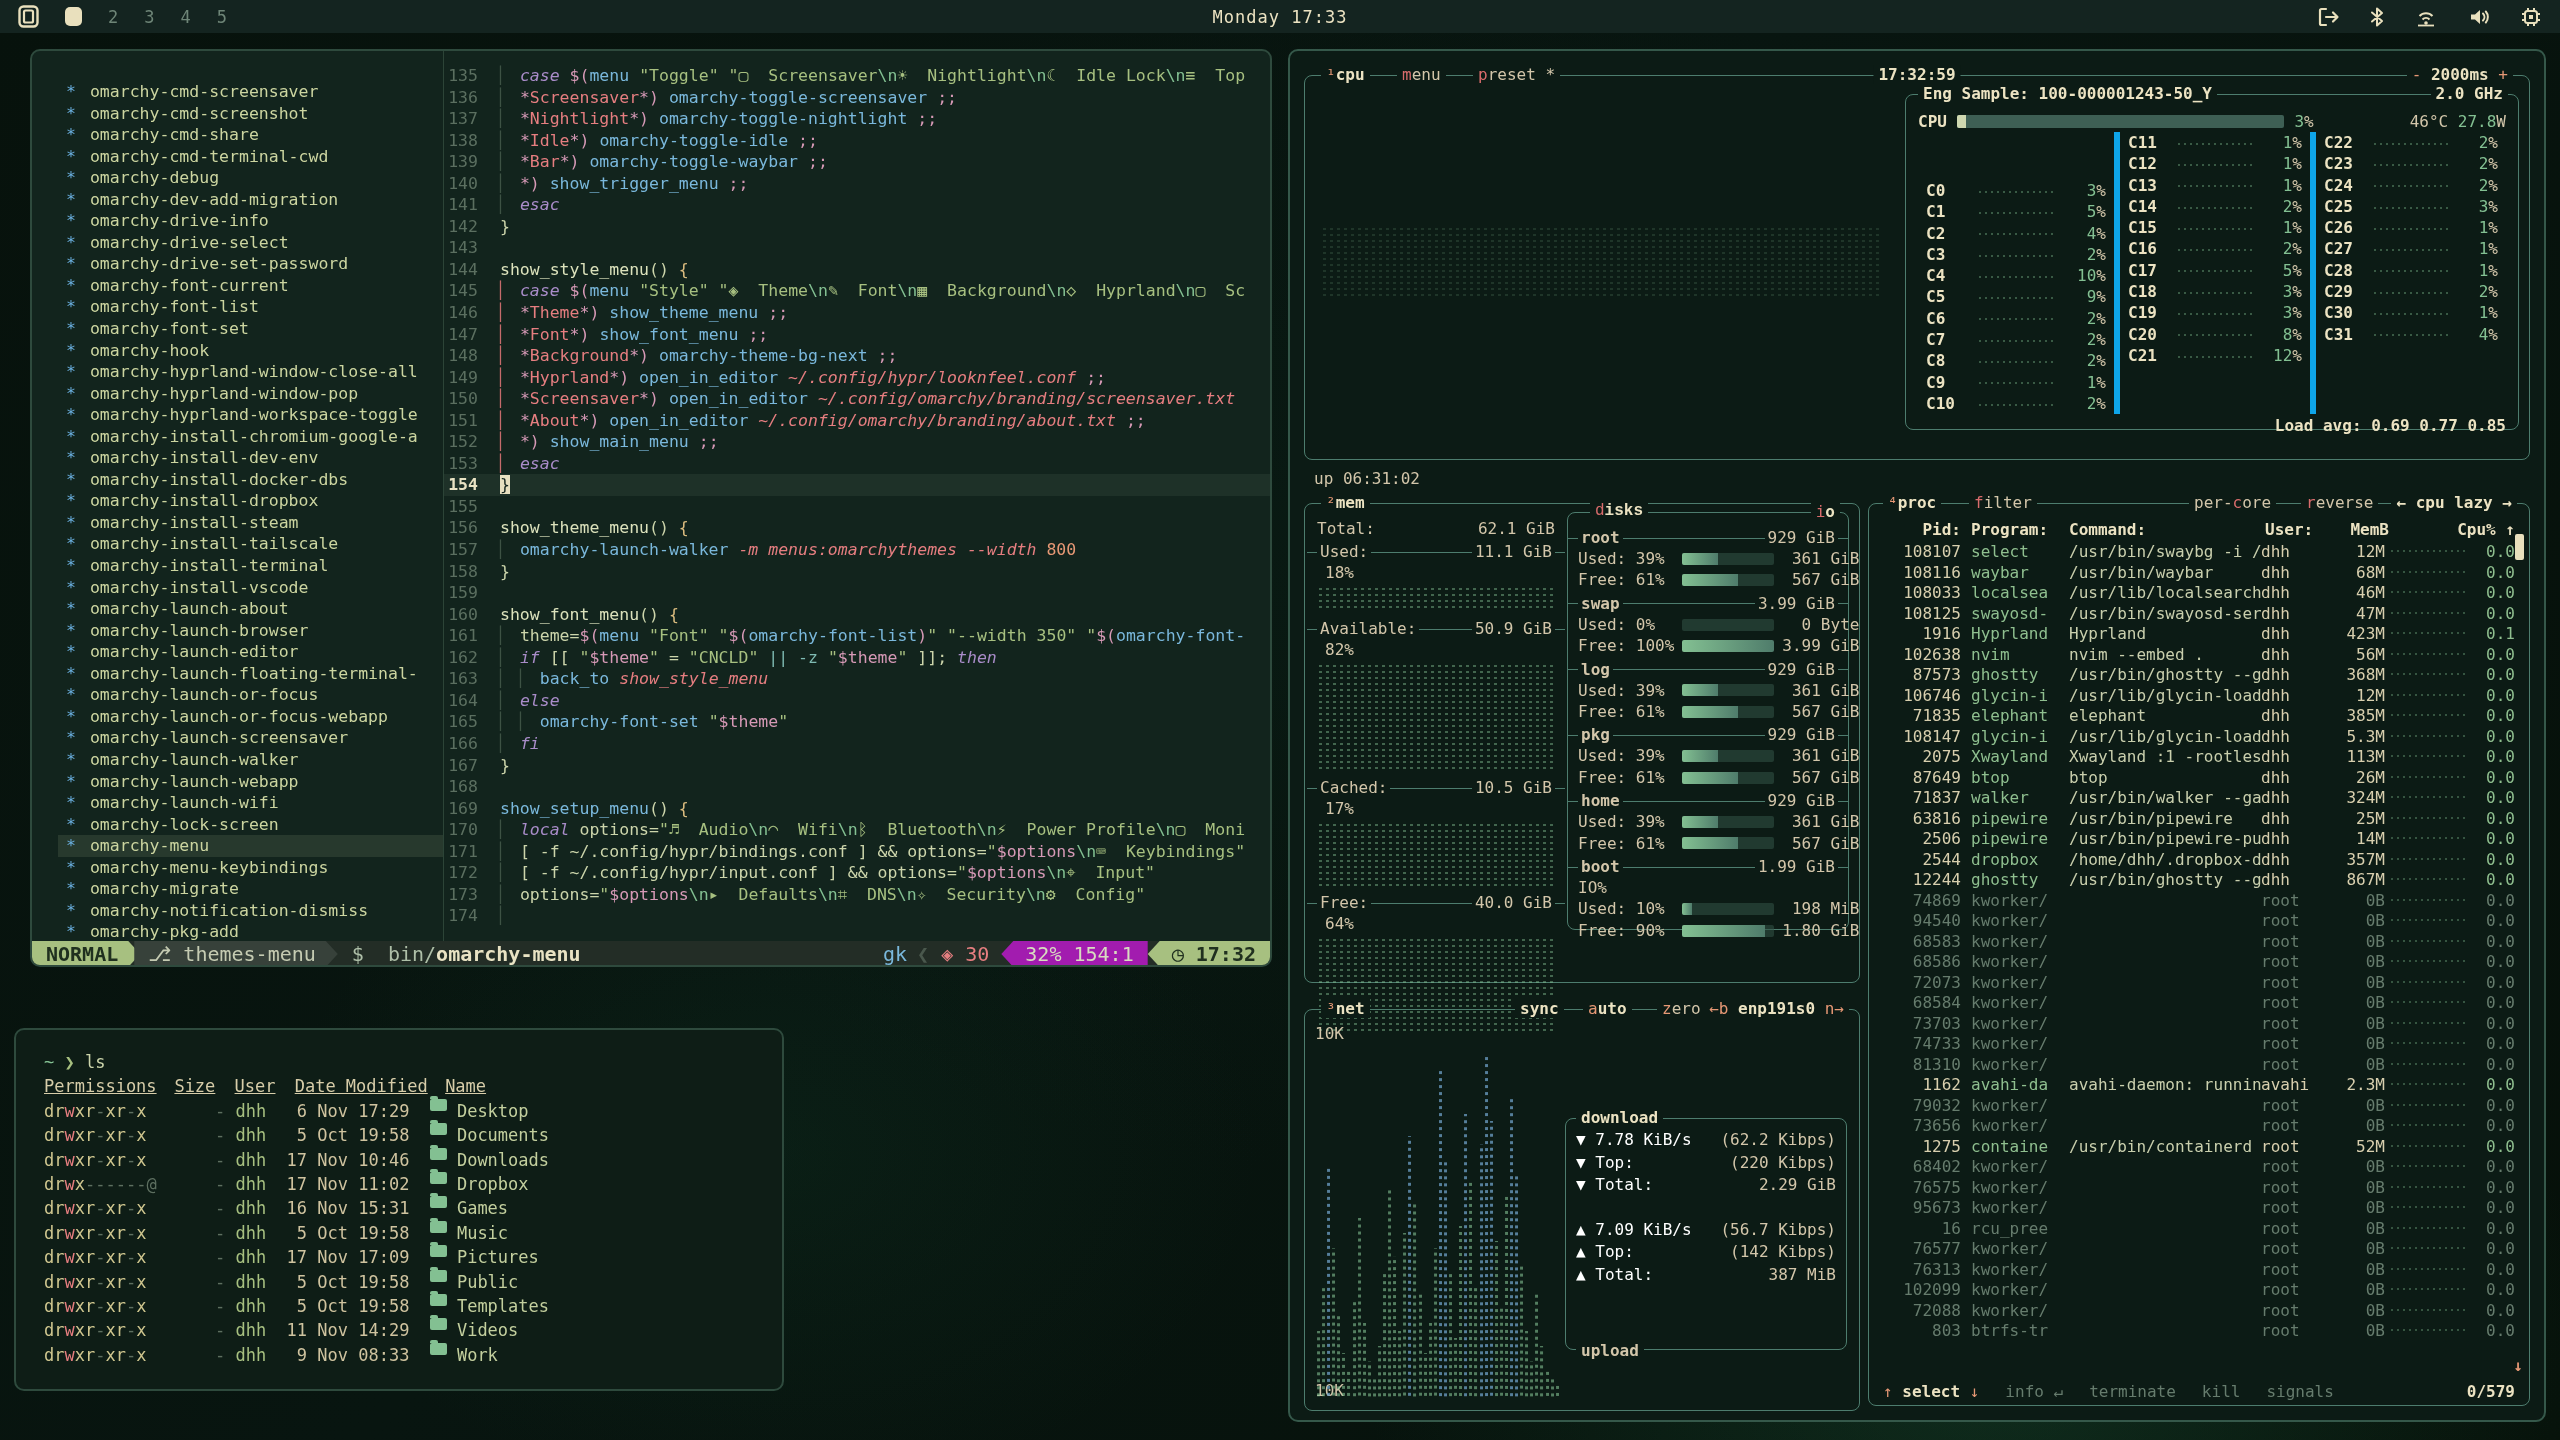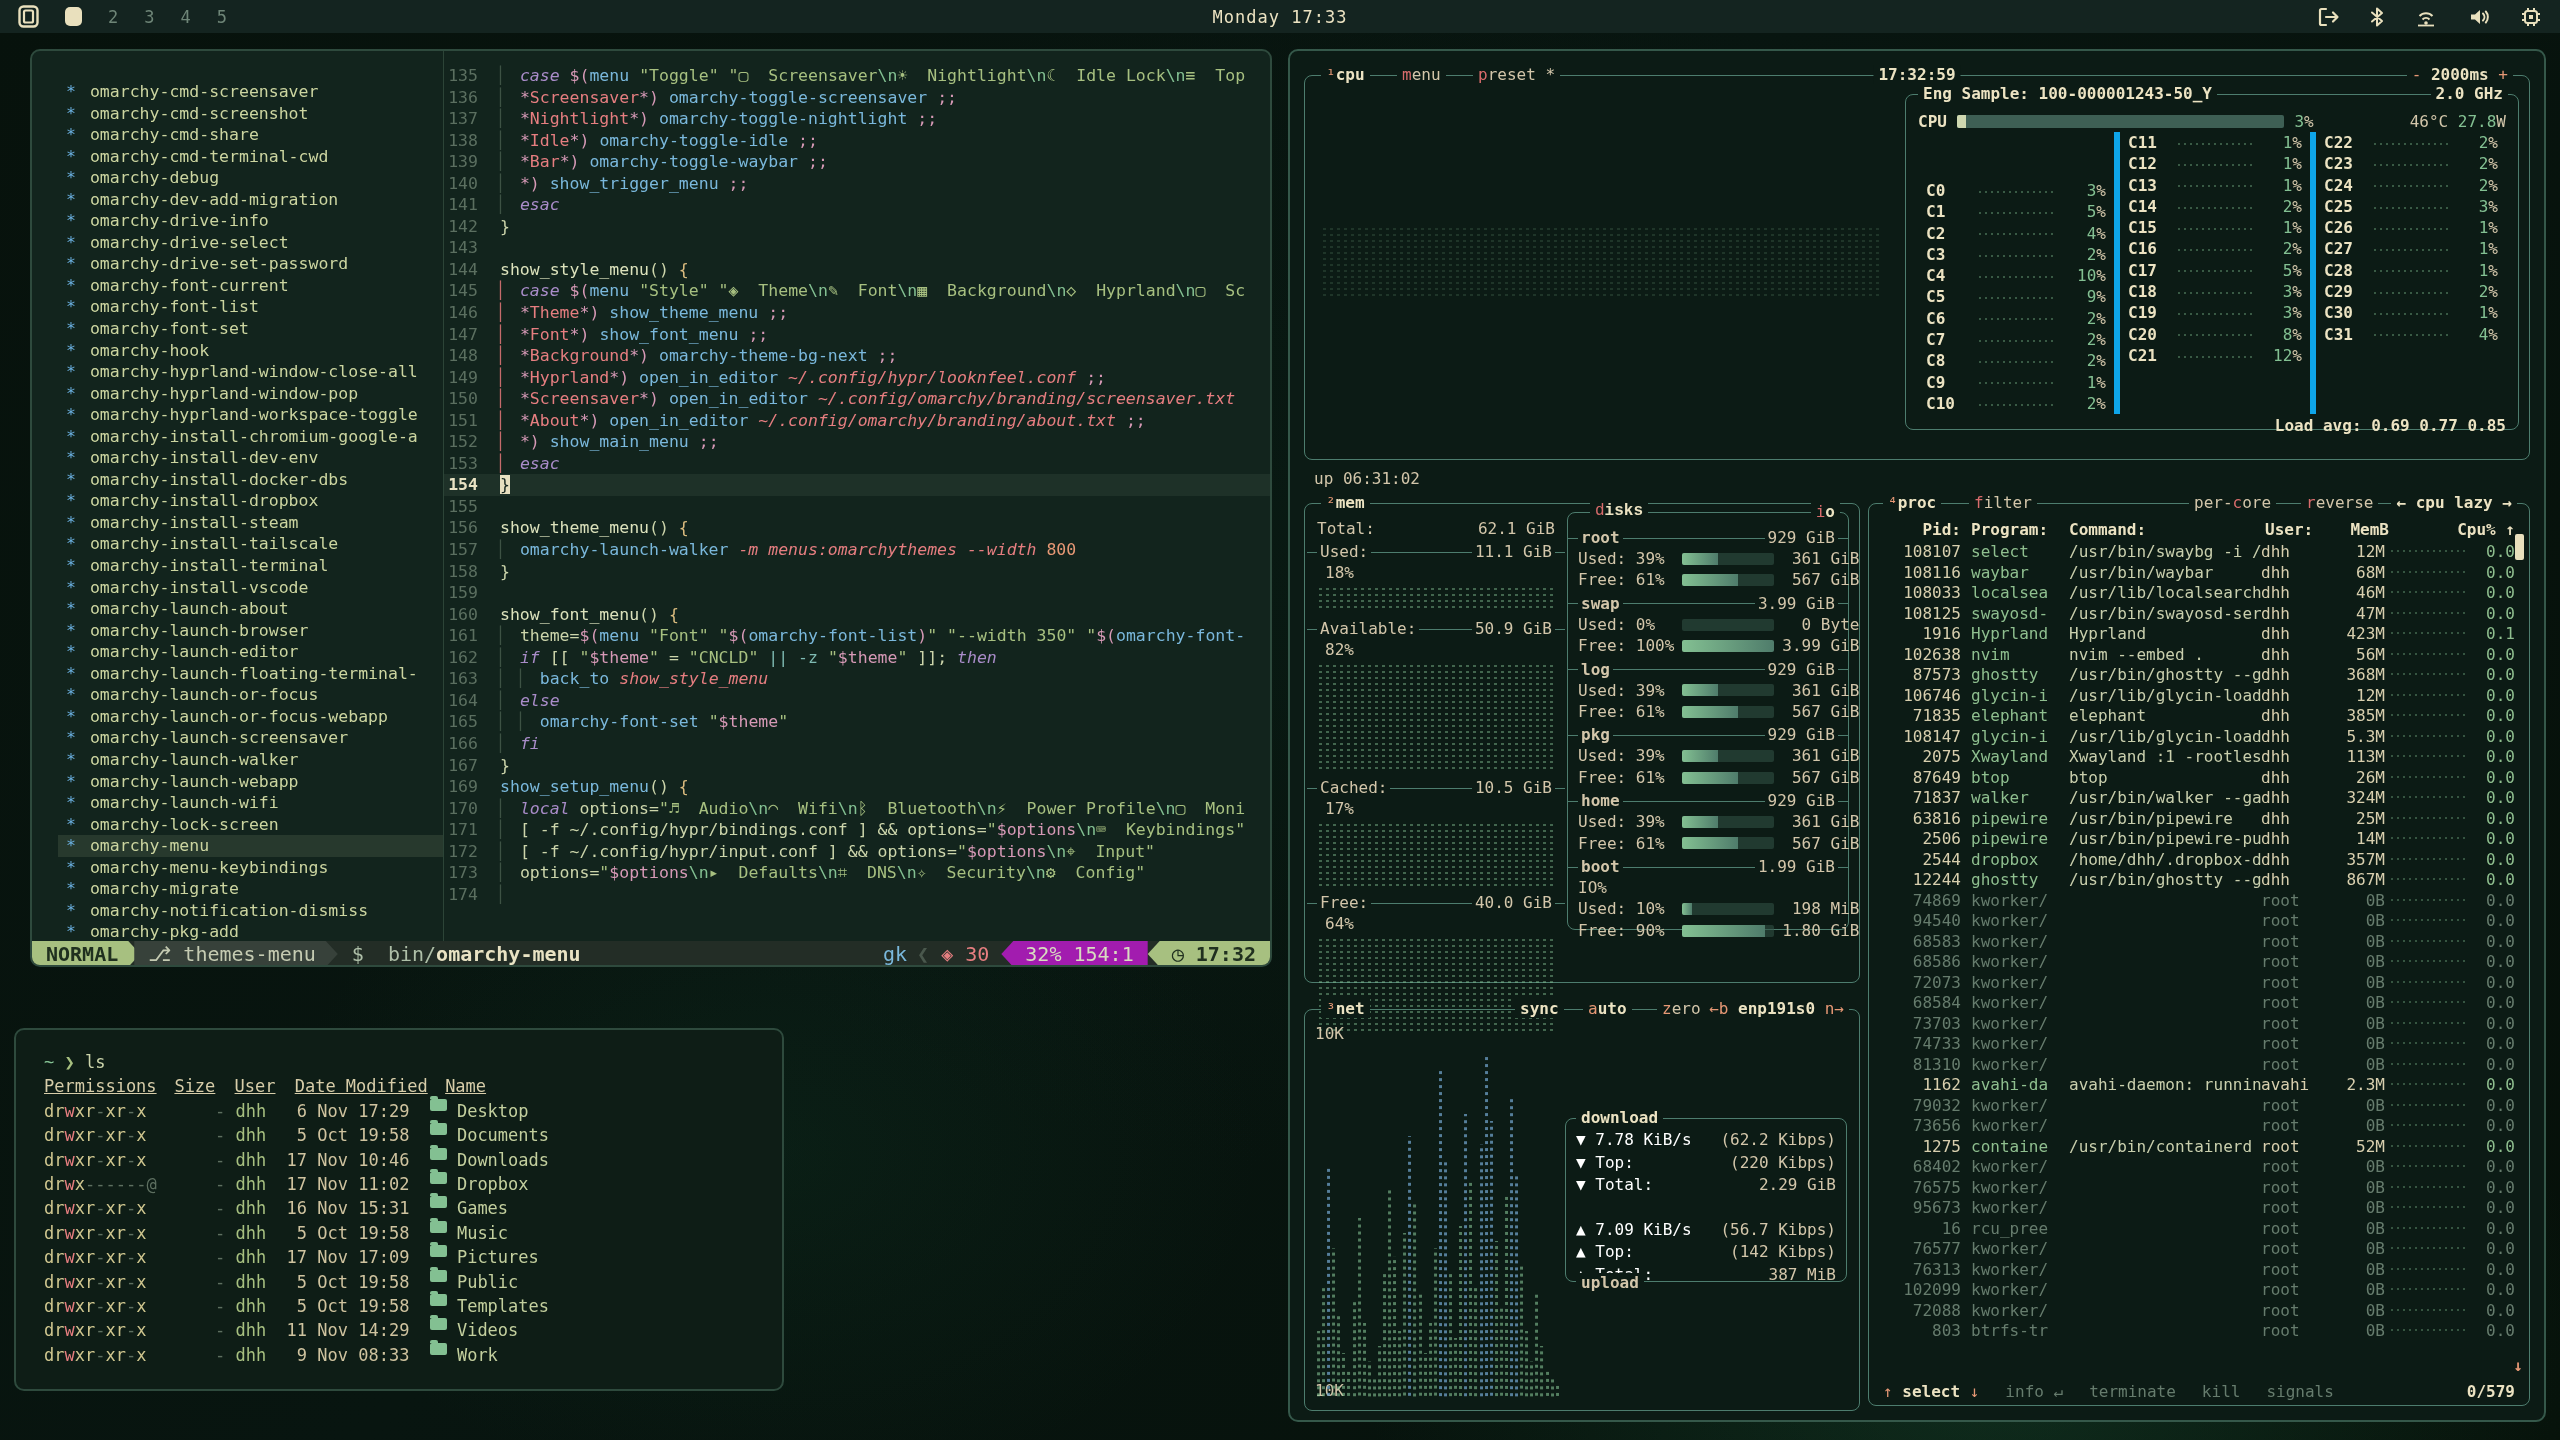--- a/index.html
+++ b/index.html
@@ -390,20 +390,21 @@
           <div class="cline"><span class="ln">158</span><span><span class="sg-t">}</span></span></div>
           <div class="cline"><span class="ln">159</span><span></span></div>
           <div class="cline"><span class="ln">160</span><span><span class="sg-fn">show_font_menu</span><span class="sg-t">() </span><span class="sg-br">{</span></span></div>
           <div class="cline"><span class="ln">161</span><span><span class="sg-gbar">▏</span><span class="sg-t"> </span><span class="sg-t">theme=</span><span class="sg-pu">$(</span><span class="sg-cmd">menu</span><span class="sg-t"> </span><span class="sg-st">"Font"</span><span class="sg-t"> </span><span class="sg-st">"</span><span class="sg-pu">$(</span><span class="sg-cmd">omarchy-font-list</span><span class="sg-pu">)</span><span class="sg-st">"</span><span class="sg-t"> </span><span class="sg-st">"--width 350"</span><span class="sg-t"> </span><span class="sg-st">"</span><span class="sg-pu">$(</span><span class="sg-cmd">omarchy-font-</span></span></div>
           <div class="cline"><span class="ln">162</span><span><span class="sg-gbar">▏</span><span class="sg-t"> </span><span class="sg-kw">if</span><span class="sg-t"> [[ </span><span class="sg-st">"</span><span class="sg-va">$theme</span><span class="sg-st">"</span><span class="sg-t"> = </span><span class="sg-st">"CNCLD"</span><span class="sg-t"> </span><span class="sg-op">||</span><span class="sg-t"> </span><span class="sg-op">-z</span><span class="sg-t"> </span><span class="sg-st">"</span><span class="sg-va">$theme</span><span class="sg-st">"</span><span class="sg-t"> ]]; </span><span class="sg-kw">then</span></span></div>
           <div class="cline"><span class="ln">163</span><span><span class="sg-gbar">▏</span><span class="sg-t"> </span><span class="sg-gbar">▏</span><span class="sg-t"> </span><span class="sg-cmd">back_to</span><span class="sg-ar"> show_style_menu</span></span></div>
           <div class="cline"><span class="ln">164</span><span><span class="sg-gbar">▏</span><span class="sg-t"> </span><span class="sg-kw">else</span></span></div>
           <div class="cline"><span class="ln">165</span><span><span class="sg-gbar">▏</span><span class="sg-t"> </span><span class="sg-gbar">▏</span><span class="sg-t"> </span><span class="sg-cmd">omarchy-font-set</span><span class="sg-t"> </span><span class="sg-st">"</span><span class="sg-va">$theme</span><span class="sg-st">"</span></span></div>
           <div class="cline"><span class="ln">166</span><span><span class="sg-gbar">▏</span><span class="sg-t"> </span><span class="sg-kw">fi</span></span></div>
           <div class="cline"><span class="ln">167</span><span><span class="sg-t">}</span></span></div>
+          <div class="cline"><span class="ln">168</span><span></span></div>
           <div class="cline"><span class="ln">169</span><span><span class="sg-cmd">show_setup_menu</span><span class="sg-t">() </span><span class="sg-br">{</span></span></div>
           <div class="cline"><span class="ln">170</span><span><span class="sg-gbar">▏</span><span class="sg-t"> </span><span class="sg-kw">local</span><span class="sg-t"> options=</span><span class="sg-st">"♬  Audio</span><span class="sg-es">\n</span><span class="sg-st">◠  Wifi</span><span class="sg-es">\n</span><span class="sg-st">ᛒ  Bluetooth</span><span class="sg-es">\n</span><span class="sg-st">⚡  Power Profile</span><span class="sg-es">\n</span><span class="sg-st">▢  Moni</span></span></div>
           <div class="cline"><span class="ln">171</span><span><span class="sg-gbar">▏</span><span class="sg-t"> </span><span class="sg-t">[ -f ~/.config/hypr/bindings.conf ] </span><span class="sg-t">&amp;&amp; options=</span><span class="sg-st">"</span><span class="sg-va">$options</span><span class="sg-es">\n</span><span class="sg-st">⌨  Keybindings"</span></span></div>
           <div class="cline"><span class="ln">172</span><span><span class="sg-gbar">▏</span><span class="sg-t"> </span><span class="sg-t">[ -f ~/.config/hypr/input.conf ] </span><span class="sg-t">&amp;&amp; options=</span><span class="sg-st">"</span><span class="sg-va">$options</span><span class="sg-es">\n</span><span class="sg-st">⌖  Input"</span></span></div>
           <div class="cline"><span class="ln">173</span><span><span class="sg-gbar">▏</span><span class="sg-t"> </span><span class="sg-t">options=</span><span class="sg-st">"</span><span class="sg-va">$options</span><span class="sg-es">\n</span><span class="sg-st">▸  Defaults</span><span class="sg-es">\n</span><span class="sg-st">⌗  DNS</span><span class="sg-es">\n</span><span class="sg-st">✧  Security</span><span class="sg-es">\n</span><span class="sg-st">⚙  Config"</span></span></div>
           <div class="cline"><span class="ln">174</span><span><span class="sg-gbar">▏</span></span></div>
         </div>
     </div>
     <div class="statusline">
       <div class="seg mode">NORMAL</div>
@@ -763,21 +764,21 @@
           <div class="nbar" style="height: 36%; --bc: rgba(131,192,146,.6);"></div>
           <div class="nbar" style="height: 18%; --bc: rgba(131,192,146,.6);"></div>
           <div class="nbar" style="height: 10%; --bc: rgba(131,192,146,.6);"></div>
           <div class="nbar" style="height: 28%; --bc: rgba(131,192,146,.6);"></div>
           <div class="nbar" style="height: 14%; --bc: rgba(131,192,146,.6);"></div>
           <div class="nbar" style="height: 8%; --bc: rgba(131,192,146,.6);"></div>
           <div class="nbar" style="height: 6%; --bc: rgba(131,192,146,.6);"></div>
           <div class="nbar" style="height: 4%; --bc: rgba(131,192,146,.6);"></div>
         </div>
 
-      <div class="bbox" style="right:12px;top:108px;width:282px;height:164px;text-align:right;">
+      <div class="bbox" style="right:12px;top:108px;width:282px;height:232px;text-align:right;">
         <div class="btab" style="left:10px;"><b>download</b></div>
         <div class="btab-bot" style="left:10px;"><b>upload</b></div>
         <div style="padding:10px 10px 0 10px;" id="dlstats">
             <div class="dl-line"><span class="arrow-dn">▼ 7.78 KiB/s</span><span>(62.2 Kibps)</span></div>
             <div class="dl-line"><span class="arrow-dn">▼ Top:</span><span>(220 Kibps)</span></div>
             <div class="dl-line"><span class="arrow-dn">▼ Total:</span><span>2.29 GiB</span></div>
             <div style="height: 22px;"></div>
             <div class="dl-line"><span class="arrow-dn">▲ 7.09 KiB/s</span><span>(56.7 Kibps)</span></div>
             <div class="dl-line"><span class="arrow-dn">▲ Top:</span><span>(142 Kibps)</span></div>
             <div class="dl-line"><span class="arrow-dn">▲ Total:</span><span>387 MiB</span></div>

